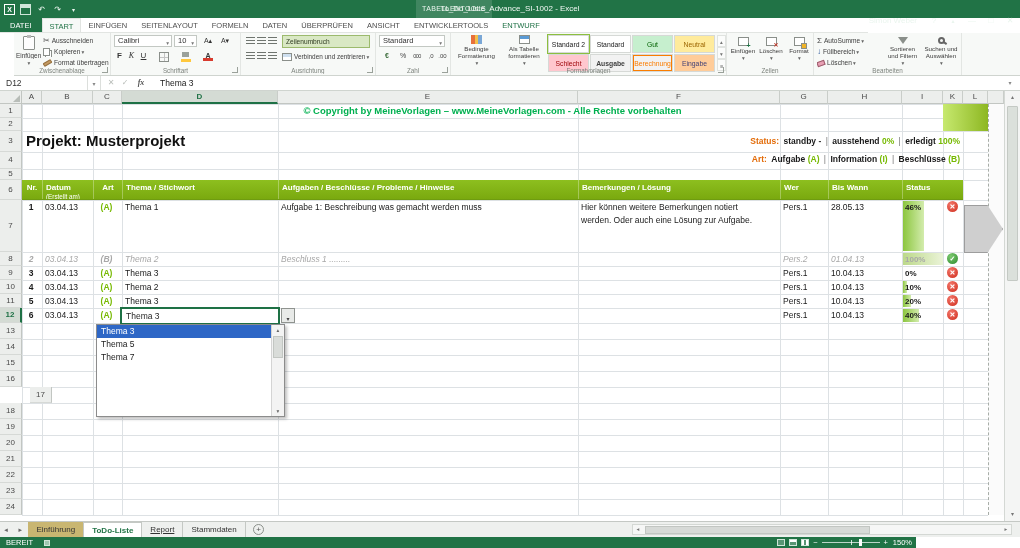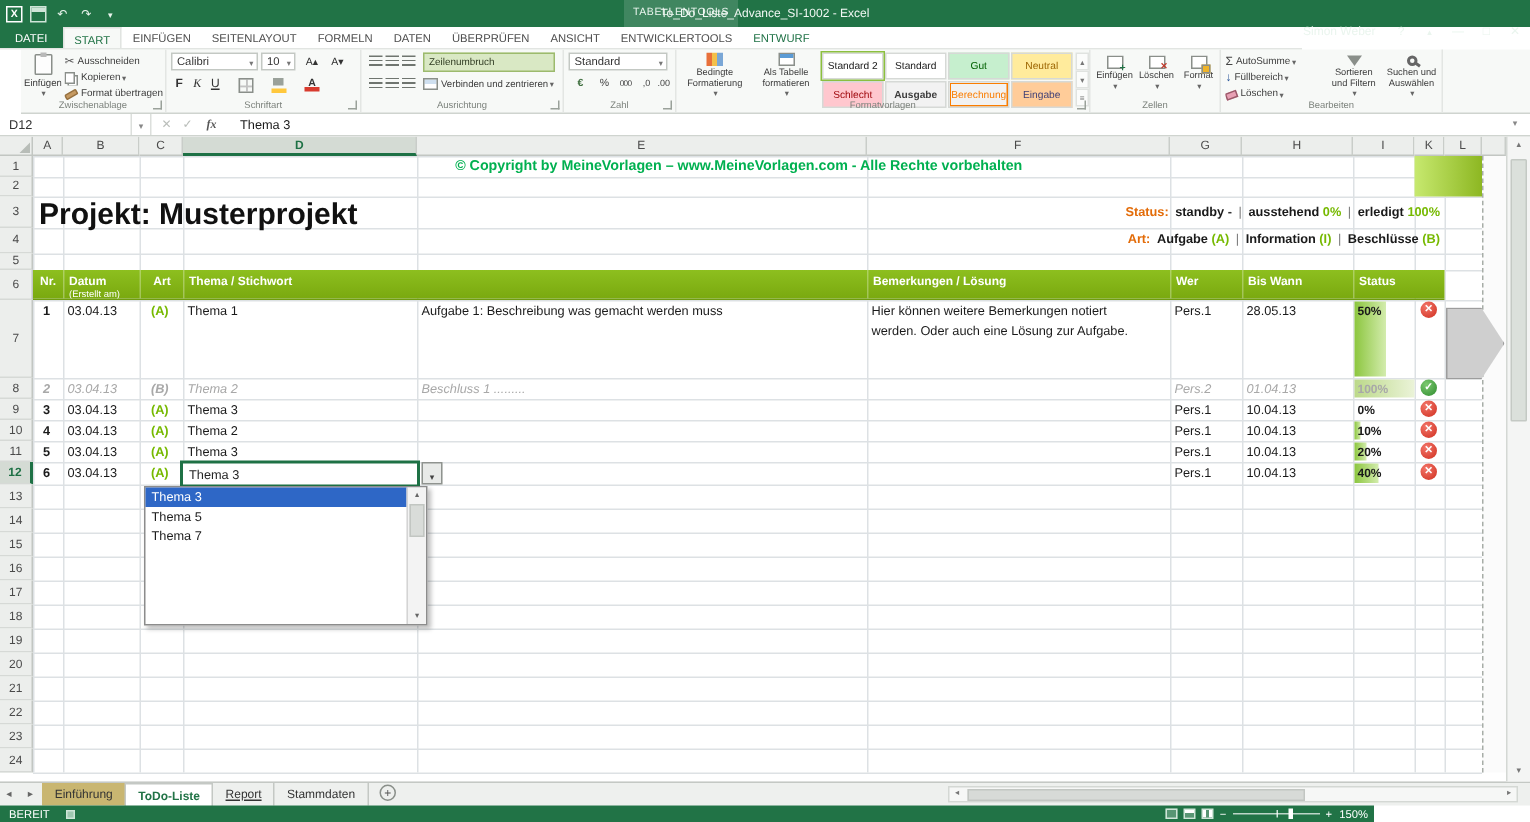--- a/index.html
+++ b/index.html
@@ -114,21 +114,21 @@
 #sheet{position:absolute;top:91px;left:0;width:1004px;height:430px;background:#fff;overflow:hidden;z-index:5}
 .vline{position:absolute;top:13px;height:411px;width:1px;background:#dde1e4;z-index:1}
 .hline{position:absolute;left:22px;width:966px;height:1px;background:#dde1e4;z-index:1}
 #corner{position:absolute;left:0;top:0;width:22px;height:13px;background:#eceeec;border-right:1px solid #c2c6c2;border-bottom:1px solid #c2c6c2;z-index:4}
 #corner::after{content:"";position:absolute;right:1px;bottom:1px;border-left:7px solid transparent;border-bottom:7px solid #b8bdb8}
 .colh{position:absolute;top:0;height:13px;background:#eceeec;border-right:1px solid #c9cdc9;border-bottom:1px solid #c2c6c2;font-size:8px;color:#4a4a4a;text-align:center;line-height:12px;z-index:4}
 .colh.sel{background:#d4dbd4;border-bottom:2px solid #1e7145;color:#1e7145;font-weight:700}
 .rowh{position:absolute;left:0;width:22px;background:#eceeec;border-right:1px solid #c2c6c2;border-bottom:1px solid #d6d9d6;font-size:8px;color:#4a4a4a;text-align:center;z-index:4}
 .rowh.sel{background:#d4dbd4;border-right:2px solid #1e7145;color:#1e7145;font-weight:700}
 #copyright{position:absolute;left:22px;top:14px;width:941px;text-align:center;color:#00b050;font-weight:700;font-size:9.5px;z-index:2;white-space:nowrap}
-#project{position:absolute;left:26px;top:41px;font-size:20px;font-weight:700;color:#111;z-index:2;white-space:nowrap}
+#project{position:absolute;left:26px;top:41px;font-size:15px;font-weight:700;color:#111;z-index:2;white-space:nowrap}
 .legend{position:absolute;right:44px;text-align:right;font-size:8.5px;white-space:nowrap;z-index:2}
 .lg-label{color:#e36c09;font-weight:700;margin-right:2px}
 .lg-name{color:#1a1a1a;font-weight:700}
 .lg-val{color:#76b900;font-weight:700}
 .lg-val.dim{color:#333}
 .lg-sep{color:#777;margin:0 2px}
 #decor-cell{position:absolute;left:943px;top:13px;width:45px;height:27px;background:linear-gradient(90deg,#c7e96f,#8db722);z-index:1}
 #outside{position:absolute;left:988px;top:13px;width:16px;height:411px;background:#fbfbfb;border-left:1px dashed #a7ada7;z-index:1}
 #arrow-shape{position:absolute;left:964px;top:114px;width:39px;height:48px;background:#cfcfcf;border:1px solid #9d9d9d;clip-path:polygon(0 0,60% 0,100% 50%,60% 100%,0 100%);z-index:3}
 #thead{position:absolute;left:22px;top:89px;width:941px;height:20px;background:linear-gradient(180deg,#8dbf1f,#7aa90f);border-bottom:1px solid #6f9c10;z-index:3}
@@ -443,20 +443,23 @@
       <div class="thc" style="left:20px;width:51px;">
         <div class="thl1">Datum</div>
         <div class="thl2">(Erstellt am)</div>
       </div>
       <div class="thc tc" style="left:71px;width:29px;">
         <div class="thl1">Art</div>
       </div>
       <div class="thc" style="left:100px;width:156px;">
         <div class="thl1">Thema / Stichwort</div>
       </div>
+      <div class="thc" style="left:256px;width:300px;">
+        <div class="thl1">Aufgaben / Beschlüsse / Probleme / Hinweise</div>
+      </div>
       <div class="thc" style="left:556px;width:202px;">
         <div class="thl1">Bemerkungen / Lösung</div>
       </div>
       <div class="thc" style="left:758px;width:48px;">
         <div class="thl1">Wer</div>
       </div>
       <div class="thc" style="left:806px;width:74px;">
         <div class="thl1">Bis Wann</div>
       </div>
       <div class="thc" style="left:880px;width:41px;">
@@ -468,21 +471,21 @@
         <div class="dcell c-nr" style="left:22px;width:20px;">1</div>
         <div class="dcell " style="left:42px;width:51px;">03.04.13</div>
         <div class="dcell c-art" style="left:93px;width:29px;">(A)</div>
         <div class="dcell " style="left:122px;width:156px;">Thema 1</div>
         <div class="dcell " style="left:278px;width:300px;">Aufgabe 1:  Beschreibung  was gemacht werden muss</div>
         <div class="dcell wrap" style="left:578px;width:202px;">Hier können weitere Bemerkungen notiert werden. Oder auch eine Lösung zur Aufgabe.</div>
         <div class="dcell " style="left:780px;width:48px;">Pers.1</div>
         <div class="dcell " style="left:828px;width:74px;">28.05.13</div>
         <div class="dcell c-statusbox" style="left:902px;width:41px;">
           <div class="sbarfill" style="width:50%;"></div>
-          <div class="sbartext">50%</div>
+          <div class="sbartext">46%</div>
         </div>
         <div class="cicon err" style="left:947px;">✕</div>
       </div>
       <div class="drow done" style="top:161px;height:14px;">
         <div class="dcell c-nr" style="left:22px;width:20px;">2</div>
         <div class="dcell " style="left:42px;width:51px;">03.04.13</div>
         <div class="dcell c-art" style="left:93px;width:29px;">(B)</div>
         <div class="dcell " style="left:122px;width:156px;">Thema 2</div>
         <div class="dcell " style="left:278px;width:300px;">Beschluss 1 .........</div>
         <div class="dcell " style="left:780px;width:48px;">Pers.2</div>
@@ -569,21 +572,21 @@
       <div class="rowh" style="top:109px;height:52px;line-height:51px;">7</div>
       <div class="rowh" style="top:161px;height:14px;line-height:13px;">8</div>
       <div class="rowh" style="top:175px;height:14px;line-height:13px;">9</div>
       <div class="rowh" style="top:189px;height:14px;line-height:13px;">10</div>
       <div class="rowh" style="top:203px;height:14px;line-height:13px;">11</div>
       <div class="rowh sel" style="top:217px;height:15px;line-height:14px;">12</div>
       <div class="rowh" style="top:232px;height:16px;line-height:15px;">13</div>
       <div class="rowh" style="top:248px;height:16px;line-height:15px;">14</div>
       <div class="rowh" style="top:264px;height:16px;line-height:15px;">15</div>
       <div class="rowh" style="top:280px;height:16px;line-height:15px;">16</div>
-      <div class="rowh" style="top:296px;height:16px;line-height:15px;">17</div>
+      <div class="rowh" style="top:296px;height:16px;line-height:15px;margin-left:30px;">17</div>
       <div class="rowh" style="top:312px;height:16px;line-height:15px;">18</div>
       <div class="rowh" style="top:328px;height:16px;line-height:15px;">19</div>
       <div class="rowh" style="top:344px;height:16px;line-height:15px;">20</div>
       <div class="rowh" style="top:360px;height:16px;line-height:15px;">21</div>
       <div class="rowh" style="top:376px;height:16px;line-height:15px;">22</div>
       <div class="rowh" style="top:392px;height:16px;line-height:15px;">23</div>
       <div class="rowh" style="top:408px;height:16px;line-height:15px;">24</div>
     </div>
 
   <div id="selcell"><span>Thema 3</span></div>

